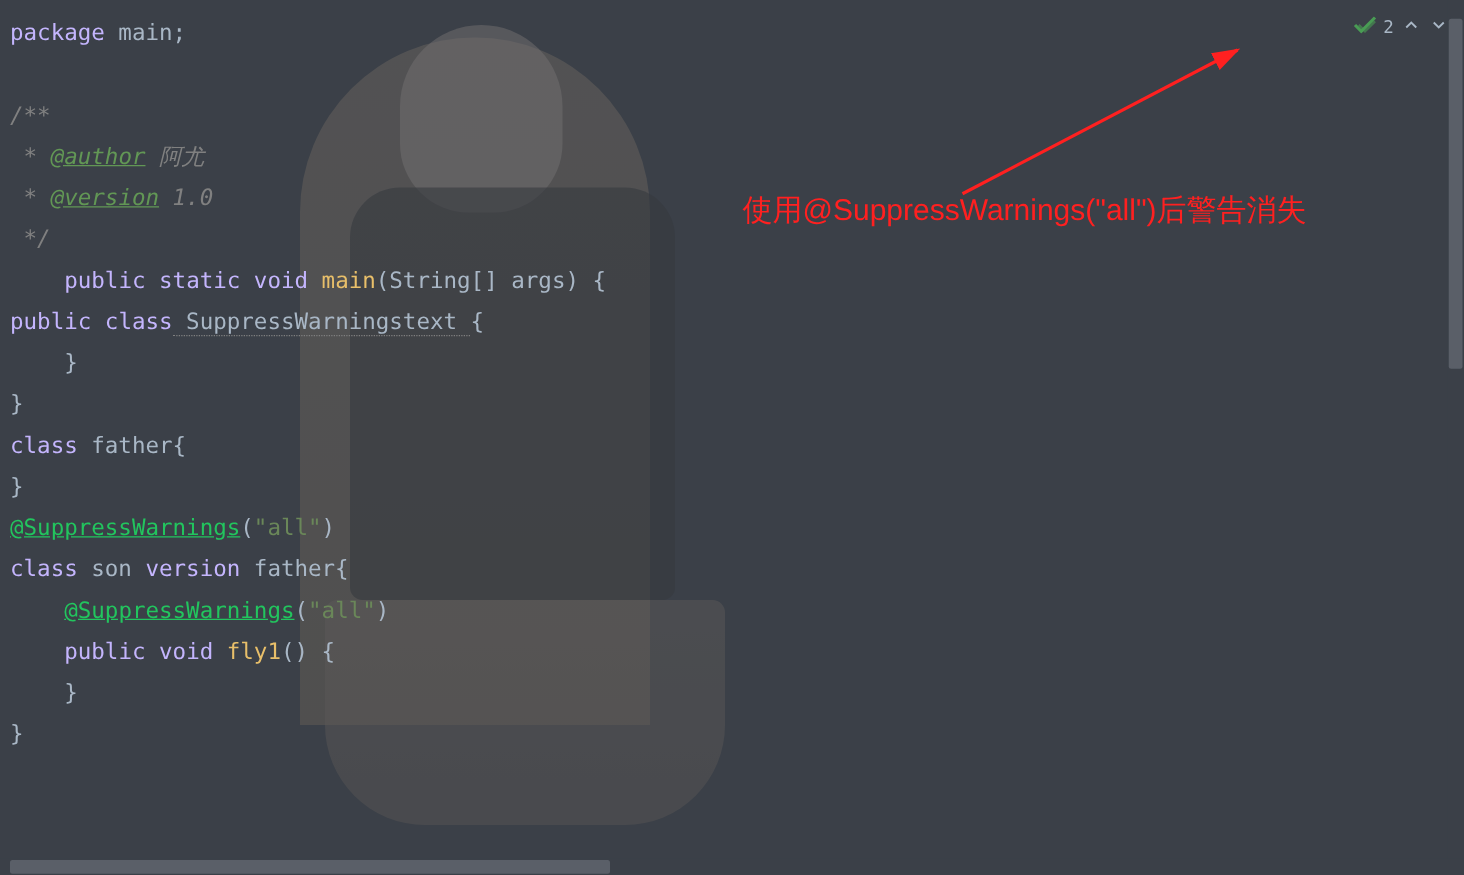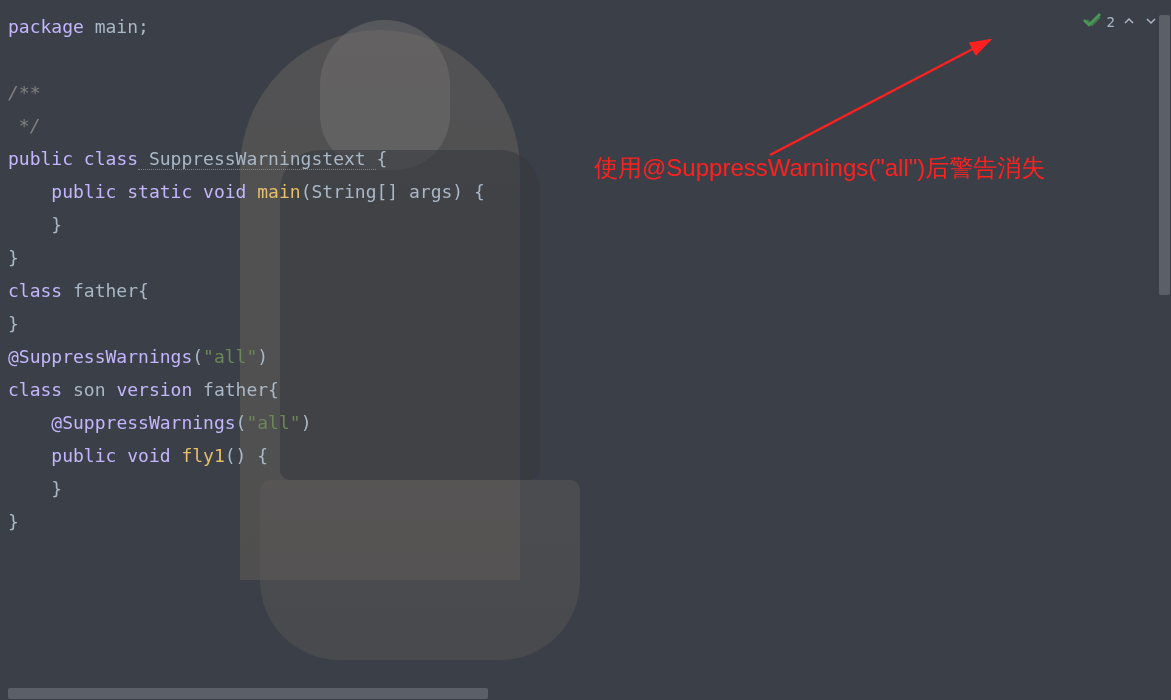--- a/index.html
+++ b/index.html
@@ -83,21 +83,21 @@
       white-space: pre;
     }
     .kw { color: #c4b5fd; }
     .pkg { color: #a9b7c6; }
     .comment { color: #808080; font-style: italic; }
     .doc-tag { color: #629755; font-style: italic; text-decoration: underline; }
     .doc-author { color: #808080; font-style: italic; }
     .classname { color: #a9b7c6; }
     .methodname { color: #e8bf6a; }
     .string { color: #6a8759; }
-    .annotation { color: #c4b5fd; }
+    .annotation { color: #22c55e; text-decoration: underline; }
     .brace { color: #a9b7c6; }
     .param { color: #a9b7c6; }
     .warning-underline {
       border-bottom: 1px dotted #808080;
     }
     
     .top-right-bar {
       position: absolute;
       top: 12px;
       right: 12px;
@@ -186,23 +186,25 @@
     <div class="face"></div>
     <div class="hoodie"></div>
     <div class="skirt"></div>
   </div>
 </div>
 
 <div class="editor">
   <div class="code-line"><span class="kw">package</span><span class="pkg"> main</span><span class="brace">;</span></div>
   <div class="code-line"></div>
   <div class="code-line"><span class="comment">/**</span></div>
+  <div class="code-line"><span class="comment"> * </span><span class="doc-tag">@author</span><span class="doc-author"> 阿尤</span></div>
+  <div class="code-line"><span class="comment"> * </span><span class="doc-tag">@version</span><span class="comment"> 1.0</span></div>
   <div class="code-line"><span class="comment"> */</span></div>
+  <div class="code-line"><span>    </span><span class="kw">public</span><span class="kw"> static</span><span class="kw"> void</span><span class="methodname"> main</span><span class="param">(String[] args) </span><span class="brace">{</span></div>
   <div class="code-line"><span class="kw">public</span><span class="kw"> class</span><span class="classname warning-underline"> SuppressWarningstext </span><span class="brace">{</span></div>
-  <div class="code-line"><span>    </span><span class="kw">public</span><span class="kw"> static</span><span class="kw"> void</span><span class="methodname"> main</span><span class="param">(String[] args) </span><span class="brace">{</span></div>
   <div class="code-line"><span class="brace">    }</span></div>
   <div class="code-line"><span class="brace">}</span></div>
   <div class="code-line"><span class="kw">class</span><span class="classname"> father</span><span class="brace">{</span></div>
   <div class="code-line"><span class="brace">}</span></div>
   <div class="code-line"><span class="annotation">@SuppressWarnings</span><span class="brace">(</span><span class="string">"all"</span><span class="brace">)</span></div>
   <div class="code-line"><span class="kw">class</span><span class="classname"> son </span><span class="kw">version</span><span class="classname"> father</span><span class="brace">{</span></div>
   <div class="code-line"><span>    </span><span class="annotation">@SuppressWarnings</span><span class="brace">(</span><span class="string">"all"</span><span class="brace">)</span></div>
   <div class="code-line"><span>    </span><span class="kw">public</span><span class="kw"> void</span><span class="methodname"> fly1</span><span class="param">() </span><span class="brace">{</span></div>
   <div class="code-line"><span class="brace">    }</span></div>
   <div class="code-line"><span class="brace">}</span></div>

